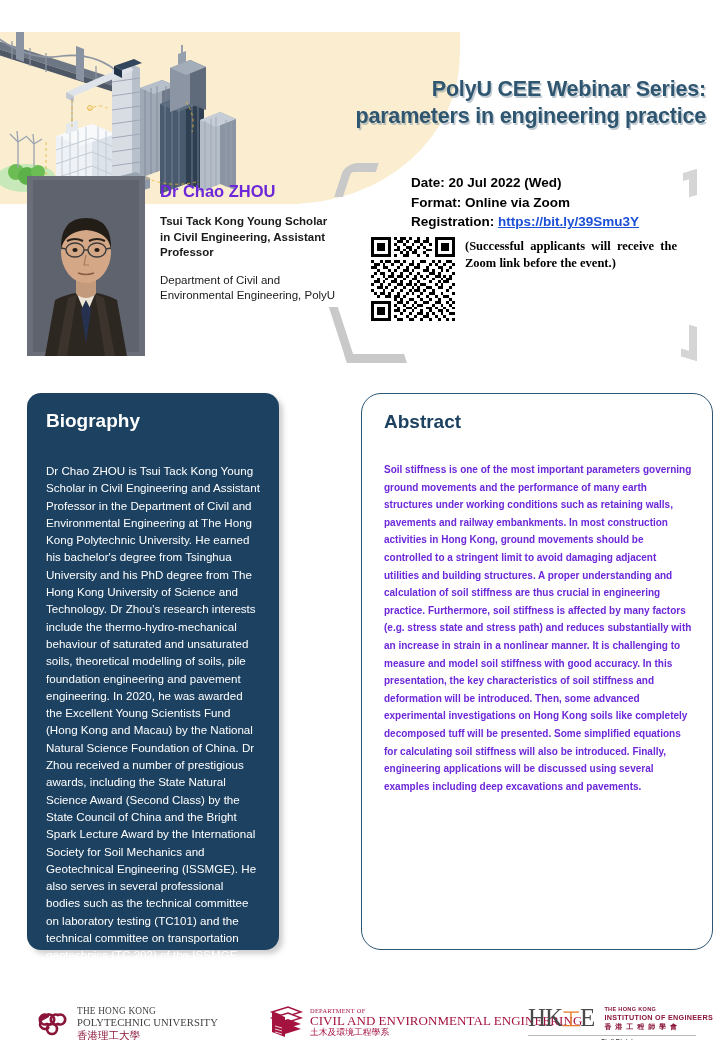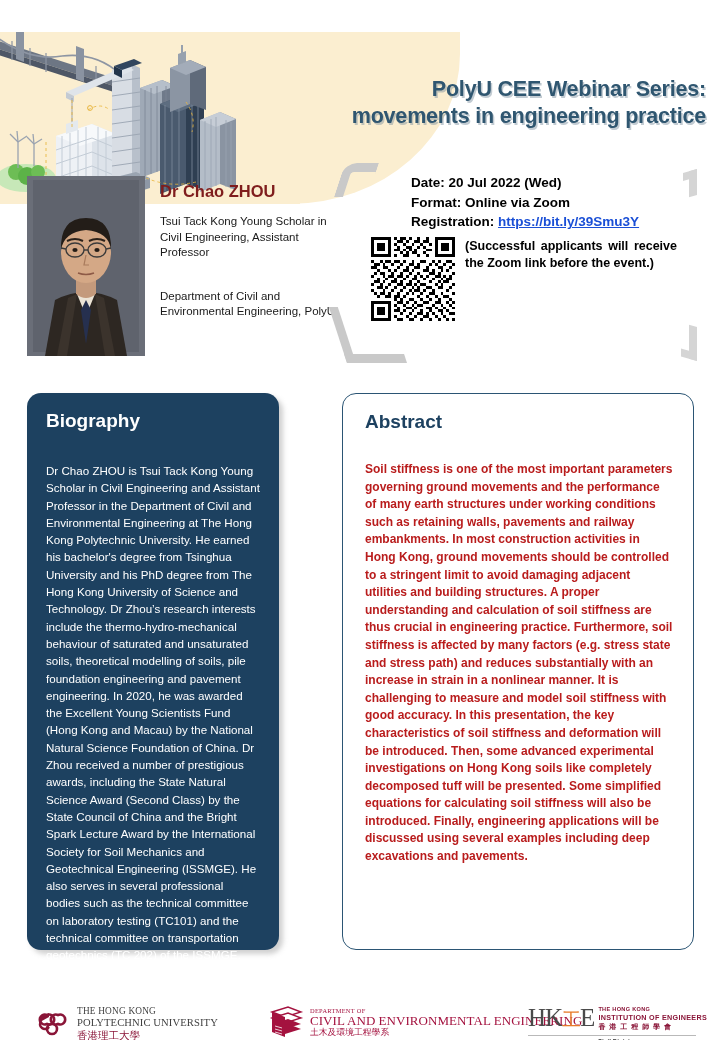--- a/index.html
+++ b/index.html
@@ -34,22 +34,22 @@
     text-shadow: 1.5px 1.5px 0 rgba(120,140,155,0.45);
   }
 
   
   .photo {
     position: absolute; left: 27px; top: 176px; width: 118px; height: 180px;
     background: #5d616b;
     overflow: hidden;
   }
   .speaker-info { position: absolute; left: 160px; top: 182px; width: 180px; }
-  .speaker-name { font-size: 16.5px; font-weight: bold; color: #7f1d1d; margin-bottom: 13px; }
-  .speaker-role { font-size: 11.5px; color: #1a1a1a; line-height: 15.5px; margin-bottom: 28px; }
+  .speaker-name { font-size: 16.5px; font-weight: bold; color: #6d28d9; margin-bottom: 13px; }
+  .speaker-role { font-size: 11.5px; color: #1a1a1a; line-height: 15.5px; margin-bottom: 12px; font-weight: bold; }
   .speaker-dept { font-size: 11.5px; color: #1a1a1a; line-height: 15.5px; }
 
   
   .details { position: absolute; left: 345px; top: 163px; width: 352px; height: 202px; }
   .corner-tl {
     position: absolute; left: 0; top: 0; width: 34px; height: 34px;
     border-top: 9px solid #c9c9c9; border-left: 9px solid #c9c9c9;
     border-top-left-radius: 12px;
     transform: skewX(-18deg); transform-origin: top left;
   }
@@ -68,60 +68,60 @@
     border-bottom: 8px solid #d5d5d5; border-right: 8px solid #d5d5d5;
     transform: skewY(16deg); transform-origin: bottom right;
   }
   .details-body { position: absolute; left: 26px; top: 10px; width: 318px; }
   .d-line { font-size: 13.5px; font-weight: bold; color: #000; line-height: 19.5px; white-space: nowrap; padding-left: 40px; }
   .d-link { color: #1a4fd6; font-weight: bold; }
   .qr-row { display: flex; gap: 10px; margin-top: 5px; }
   .qr { width: 84px; height: 84px; flex: none; background: #fff; }
   .qr-note {
     font-size: 12.5px; font-weight: bold; color: #000; line-height: 17.5px;
-    text-align: justify; width: 212px; padding-top: 1px;
+    text-align: justify; width: 212px; padding-top: 1px; font-family: Liberation Serif, serif;
   }
 
   
   .bio {
     position: absolute; left: 27px; top: 393px; width: 252px; height: 557px;
     background: #1d4160; border-radius: 14px;
     box-shadow: 4px 4px 5px rgba(150,150,150,0.45);
     padding: 17px 19px 0 19px;
   }
   .bio-title { font-size: 19px; font-weight: bold; color: #fff; margin-bottom: 30px; }
   .bio-text { font-size: 11.6px; color: #fff; line-height: 17.3px; }
 
   
   .abs {
-    position: absolute; left: 342px; top: 393px; width: 352px; height: 557px;
-    border: 1.4px solid #2b5574; border-radius: 14px;
+    position: absolute; left: 361px; top: 393px; width: 352px; height: 557px;
+    border: 1.4px solid #2b5574; border-radius: 20px;
     background: #fff; padding: 17px 20px 0 22px;
   }
   .abs-title { font-size: 19px; font-weight: bold; color: #1d4160; margin-bottom: 28px; }
-  .abs-text { font-size: 12px; font-weight: bold; color: #b91c1c; line-height: 17.6px; }
+  .abs-text { font-size: 10px; font-weight: bold; color: #6d28d9; line-height: 17.6px; }
   .logo { position: absolute; display: flex; align-items: center; }
   .logo-polyu { left: 36px; top: 1006px; }
   .logo-cee { left: 268px; top: 1006px; }
   .logo-hkie { left: 528px; top: 1004px; }
 
   .polyu-txt { margin-left: 7px; color: #3f3f3f; font-family: "Liberation Serif", serif; }
   .polyu-en1 { font-size: 9.3px; letter-spacing: .2px; line-height: 11px; }
   .polyu-en2 { font-size: 10.6px; letter-spacing: .1px; line-height: 12px; }
   .polyu-cn { font-size: 10.5px; color: #8a1538; line-height: 12.5px; margin-top: 1px; }
 
   .cee-txt { margin-left: 6px; color: #a4123f; font-family: "Liberation Serif", serif; }
   .cee-dep { font-size: 6.4px; letter-spacing: .3px; line-height: 8px; }
   .cee-main { font-size: 13px; letter-spacing: .05px; line-height: 12px; }
   .cee-cn { font-size: 8.8px; line-height: 11px; }
 
   .hkie-wrap { text-align: center; }
   .hkie-top { display: flex; align-items: center; }
   .hkie-mark { font-family: "Liberation Serif", serif; font-size: 25px; color: #4a4a4a; letter-spacing: -1px; position: relative; }
-  .hkie-right { margin-left: 4px; text-align: left; }
+  .hkie-right { margin-left: 10px; text-align: left; }
   .hkie-l1 { font-size: 5.6px; font-weight: bold; color: #8a1538; letter-spacing: .3px; line-height: 7px; }
   .hkie-l2 { font-size: 7.2px; font-weight: bold; color: #8a1538; letter-spacing: .3px; line-height: 9px; }
   .hkie-l3 { font-size: 7px; font-weight: bold; color: #8a1538; letter-spacing: 1px; line-height: 9px; }
   .hkie-rule { border-top: 1px solid #b9b9b9; margin: 2px 0 2px 0; width: 168px; }
   .hkie-div { font-size: 6.4px; font-weight: bold; color: #3a3a3a; line-height: 8px; }
 </style>
 </head>
 <body>
 
 <div class="page">
@@ -267,21 +267,21 @@
         <path d="M88 78 Q100 70 110 78"></path>
         <path d="M46 110 L46 150"></path>
         <path d="M146 146 Q170 156 196 150"></path>
         <path d="M186 70 Q196 84 192 100"></path>
       </g>
       <circle cx="90" cy="76" r="2.4" fill="none" stroke="#e8b53c" stroke-width="1"></circle>
     </svg>
 
     <div class="title-wrap">
       <div class="title-line">PolyU CEE Webinar Series:</div>
-      <div class="title-line">movements in engineering practice</div>
+      <div class="title-line">parameters in engineering practice</div>
     </div>
   </div>
 
   <svg class="photo" viewBox="0 0 118 180">
     <rect width="118" height="180" fill="#6a6e78"></rect>
     <rect x="6" y="4" width="106" height="172" fill="#5f636d"></rect>
 
     <path d="M18 180 L28 124 Q59 108 90 124 L100 180 Z" fill="#2d2722"></path>
 
     <path d="M50 118 L59 140 L68 118 L62 113 L56 113 Z" fill="#ece4d6"></path>

